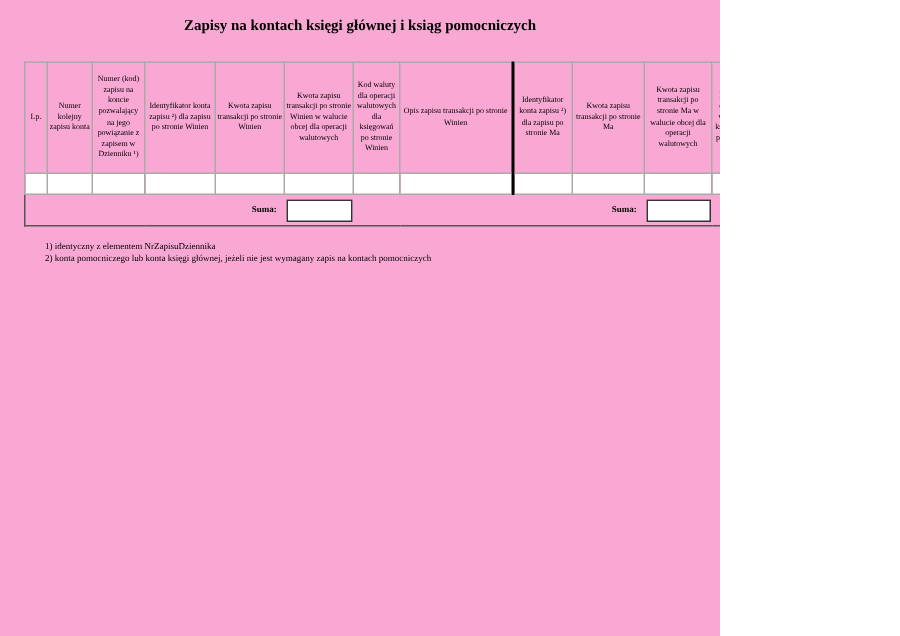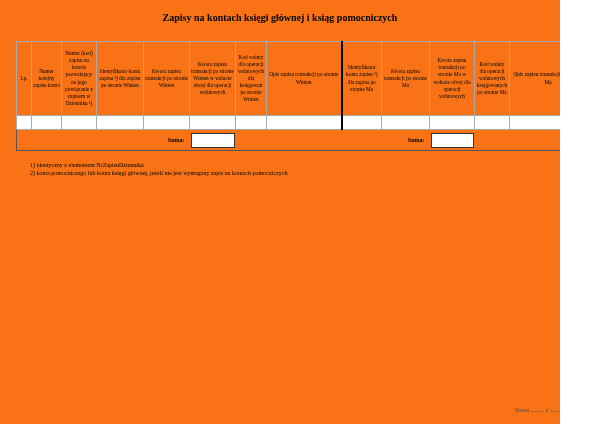--- a/index.html
+++ b/index.html
@@ -6,23 +6,23 @@
     margin: 0;
     padding: 0;
     background: #ffffff;
     width: 600px;
     height: 424px;
     font-family: "Liberation Serif", serif;
     -webkit-text-size-adjust: none;
   }
   .page {
     position: relative;
-    width: 560px;
+    width: 480px;
     height: 424px;
-    background: #f97316;
+    background: #f9a8d4;
     overflow: hidden;
   }
   .title {
     position: absolute;
     top: 12px;
     left: 0;
     right: 0;
     margin: 0;
     text-align: center;
     font-size: 10px;

